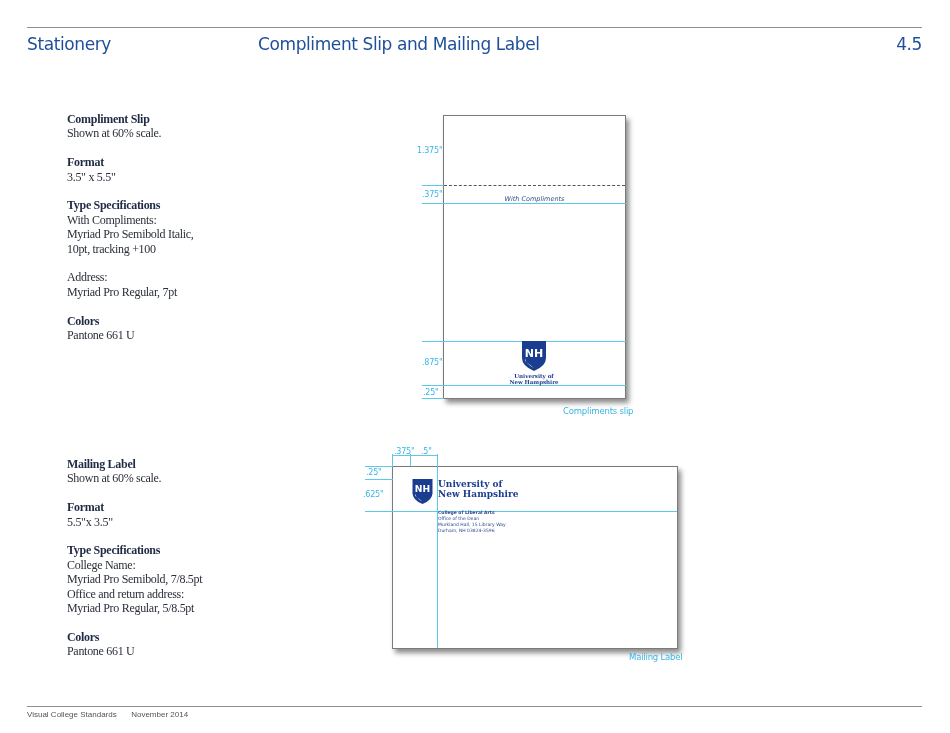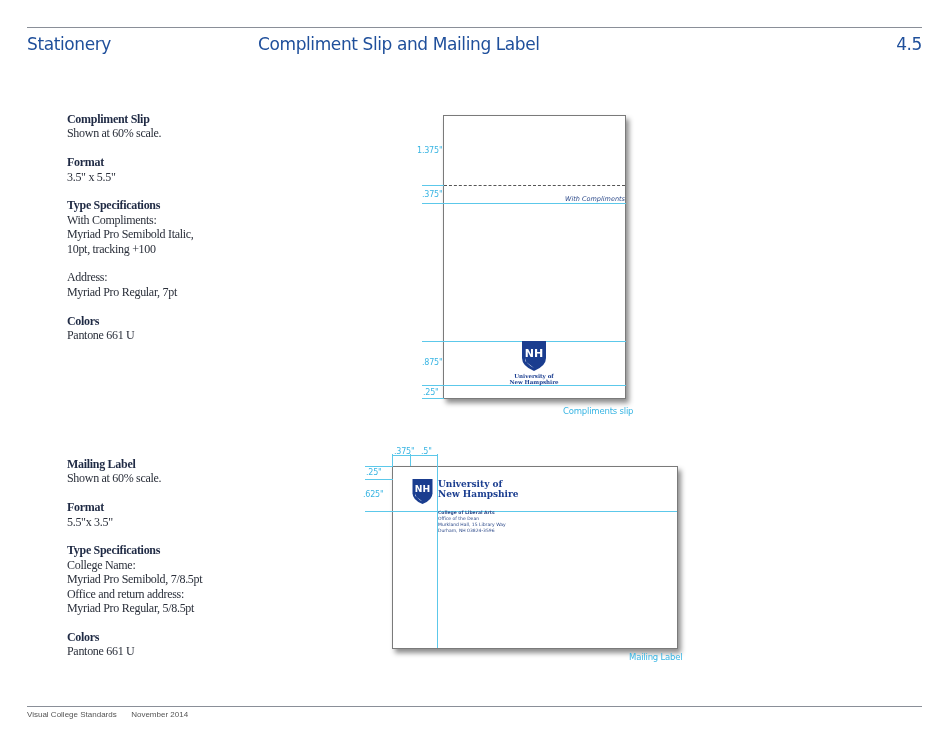--- a/index.html
+++ b/index.html
@@ -70,21 +70,21 @@
 <div class="bl" style="left:422px; top:203px; width:204px; height:1px;"></div>
 <div class="bl" style="left:422px; top:341px; width:204px; height:1px;"></div>
 <div class="bl" style="left:422px; top:385px; width:204px; height:1px;"></div>
 <div class="bl" style="left:422px; top:398px; width:22px; height:1px;"></div>
 
 <div class="dim" style="left:417px; top:146px;">1.375"</div>
 <div class="dim" style="left:422px; top:190px;">.375"</div>
 <div class="dim" style="left:422px; top:358px;">.875"</div>
 <div class="dim" style="left:423px; top:388px;">.25"</div>
 
-<div class="abs" style="left:444px; width:181px; top:195px; text-align:right; font-size:6.5px; font-style:italic; color:#2d4a8a; font-family:'DejaVu Sans', sans-serif;">With Compliments</div>
+<div class="abs" style="left:444px; width:181px; top:195px; text-align:center; font-size:6.5px; font-style:italic; color:#2d4a8a; font-family:'DejaVu Sans', sans-serif;">With Compliments</div>
 
 <div class="abs" style="left:522px; top:341px; width:24px; height:30px;">
   <svg width="24" height="30" viewBox="0 0 24 30">
     <path d="M0 0 H24 V17 Q24 25 12 30 Q0 25 0 17 Z" fill="#1a3d8f"></path>
     <path d="M3 17 Q3 22 12 27 L3 20 Z" fill="#fff" opacity="0.9"></path>
     <text x="12" y="16" text-anchor="middle" font-family="DejaVu Sans, sans-serif" font-weight="bold" font-size="11" fill="#fff">NH</text>
   </svg>
 </div>
 <div class="abs logo-text" style="left:494px; width:80px; top:373px; text-align:center; font-size:5.5px; line-height:6px;">
   <div>University of</div>

